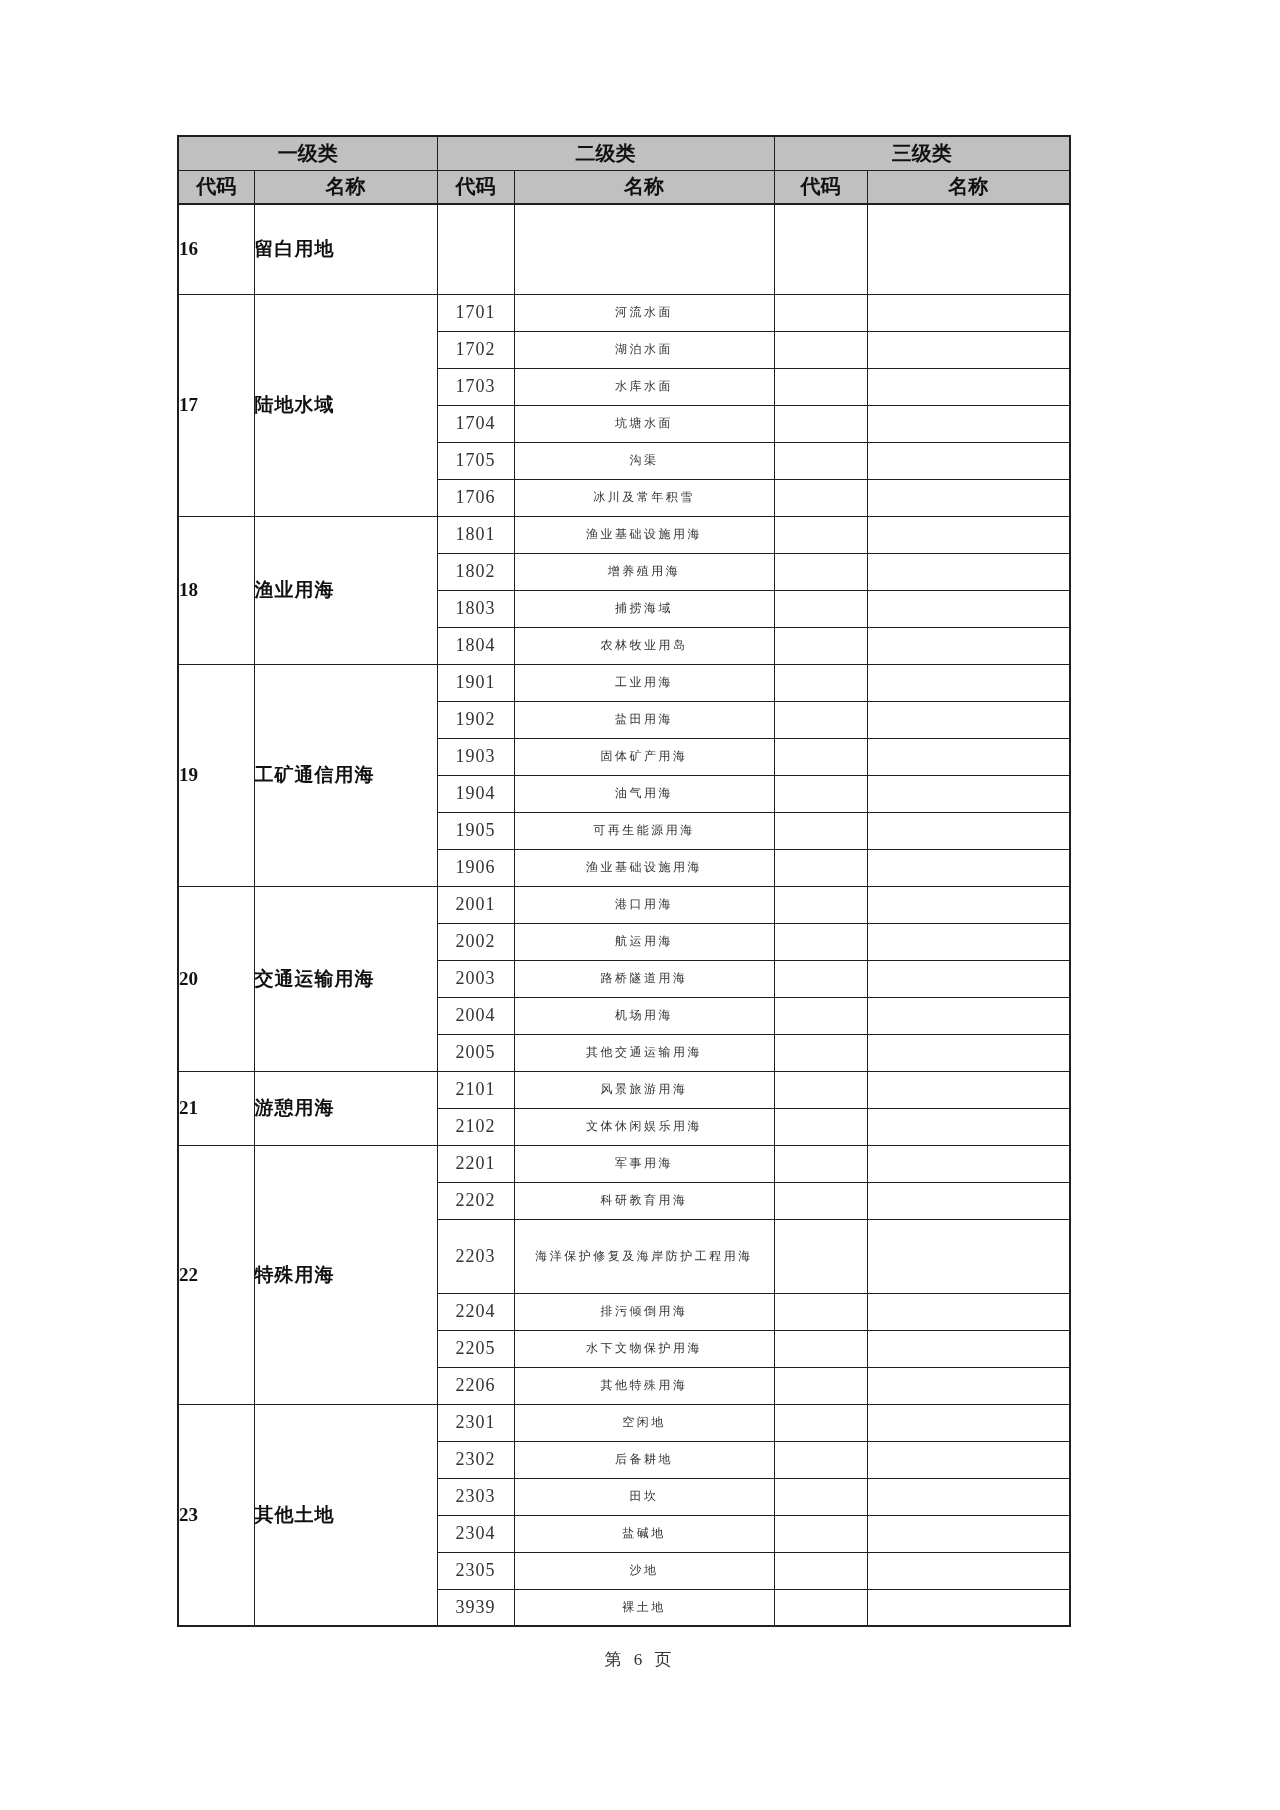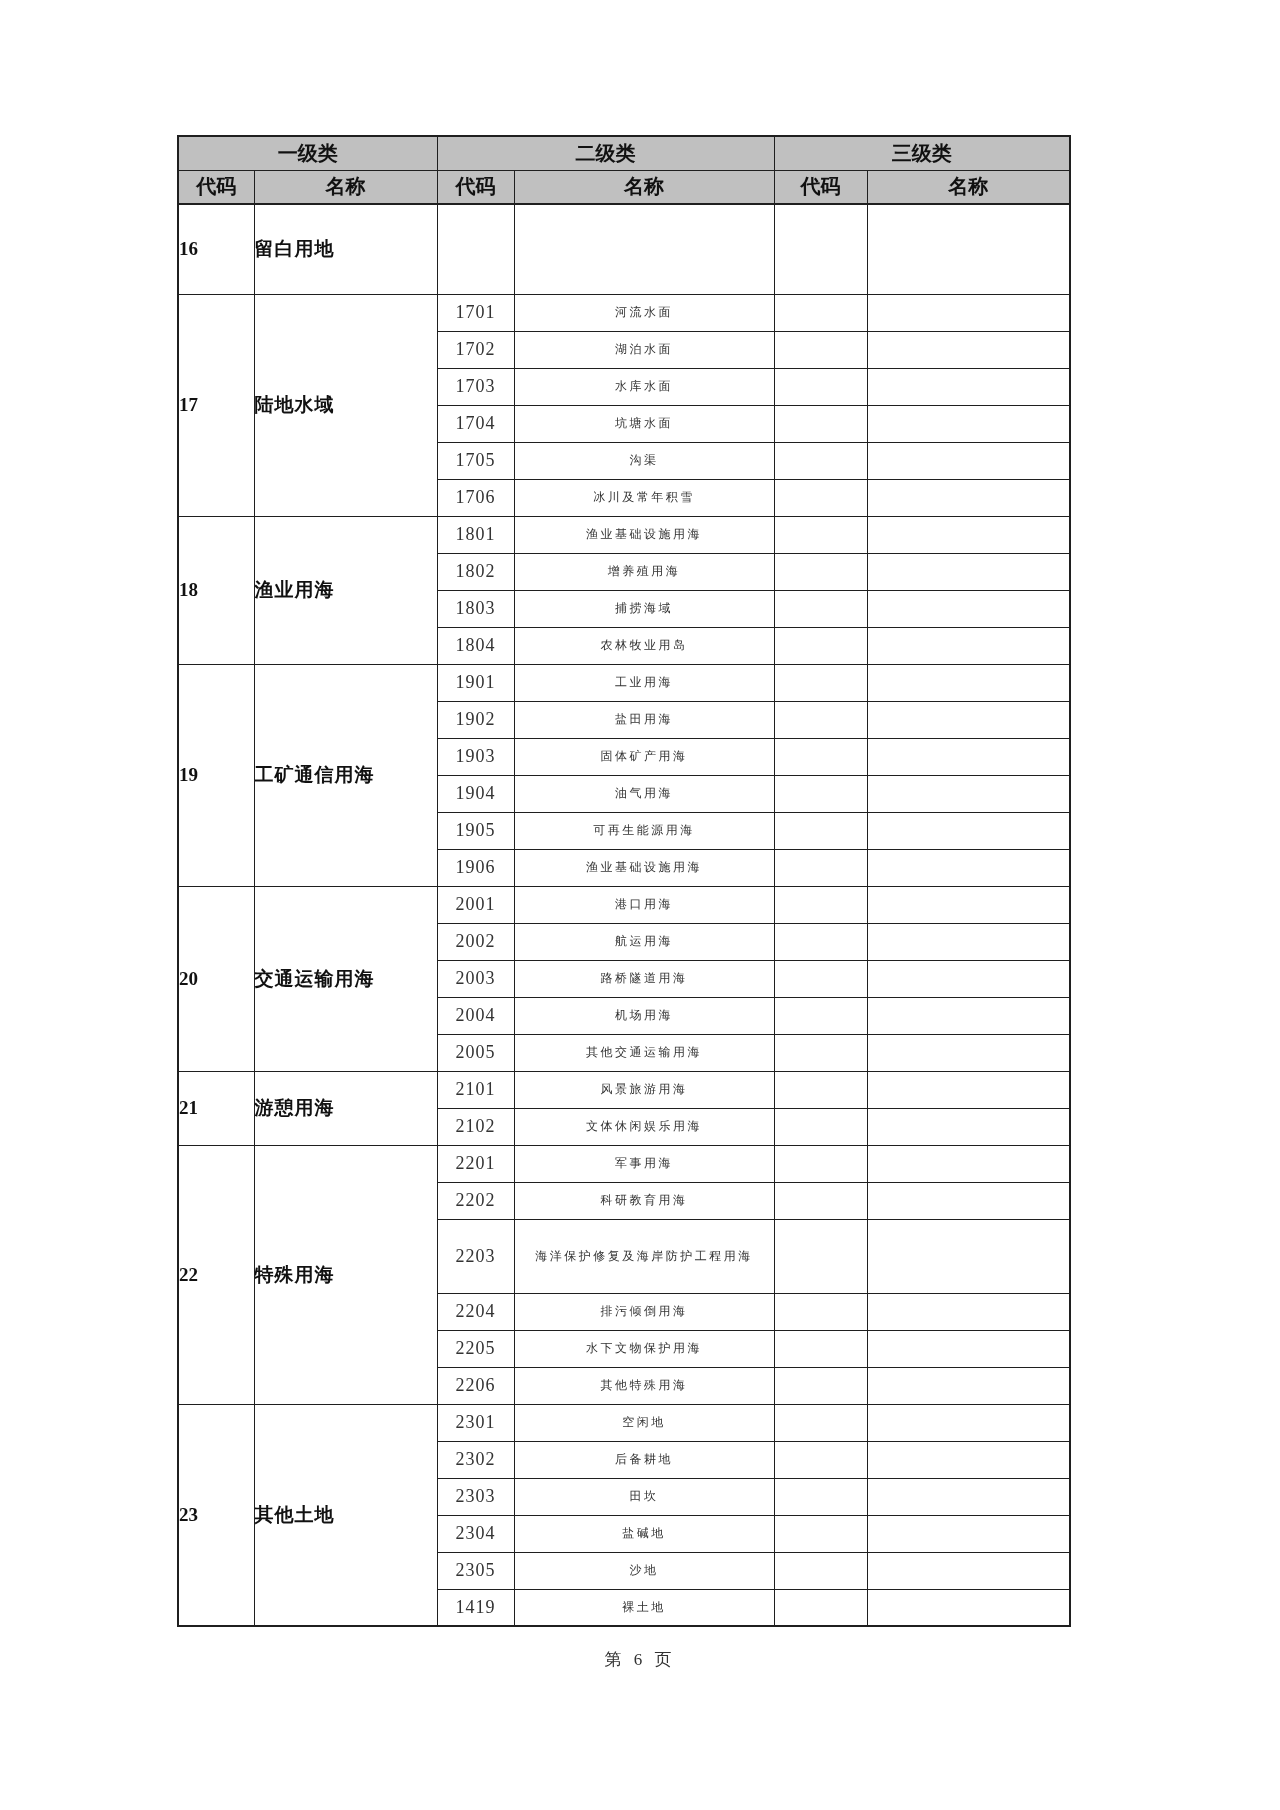--- a/index.html
+++ b/index.html
@@ -321,21 +321,21 @@
           <td class="l3c"></td>
           <td class="l3n"></td>
         </tr>
         <tr>
           <td class="l2c">2305</td>
           <td class="l2n">沙地</td>
           <td class="l3c"></td>
           <td class="l3n"></td>
         </tr>
         <tr>
-          <td class="l2c">1419</td>
+          <td class="l2c">3939</td>
           <td class="l2n">裸土地</td>
           <td class="l3c"></td>
           <td class="l3n"></td>
         </tr>
       </tbody>
   </table>
 
   <div class="footer">第 6 页</div>
 
 </div>

